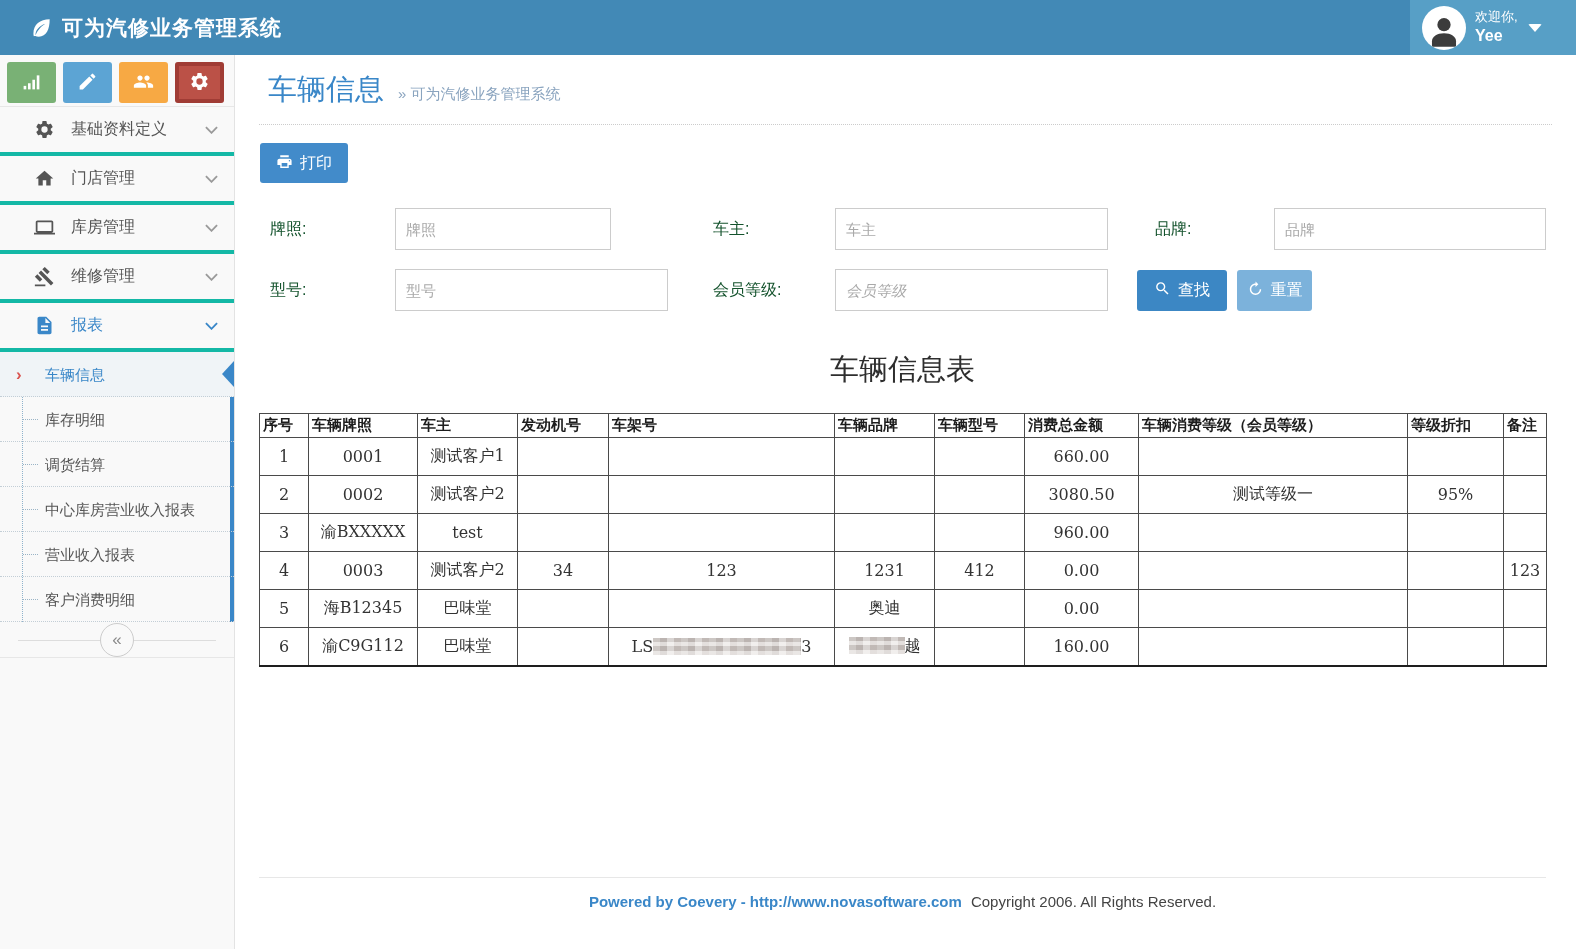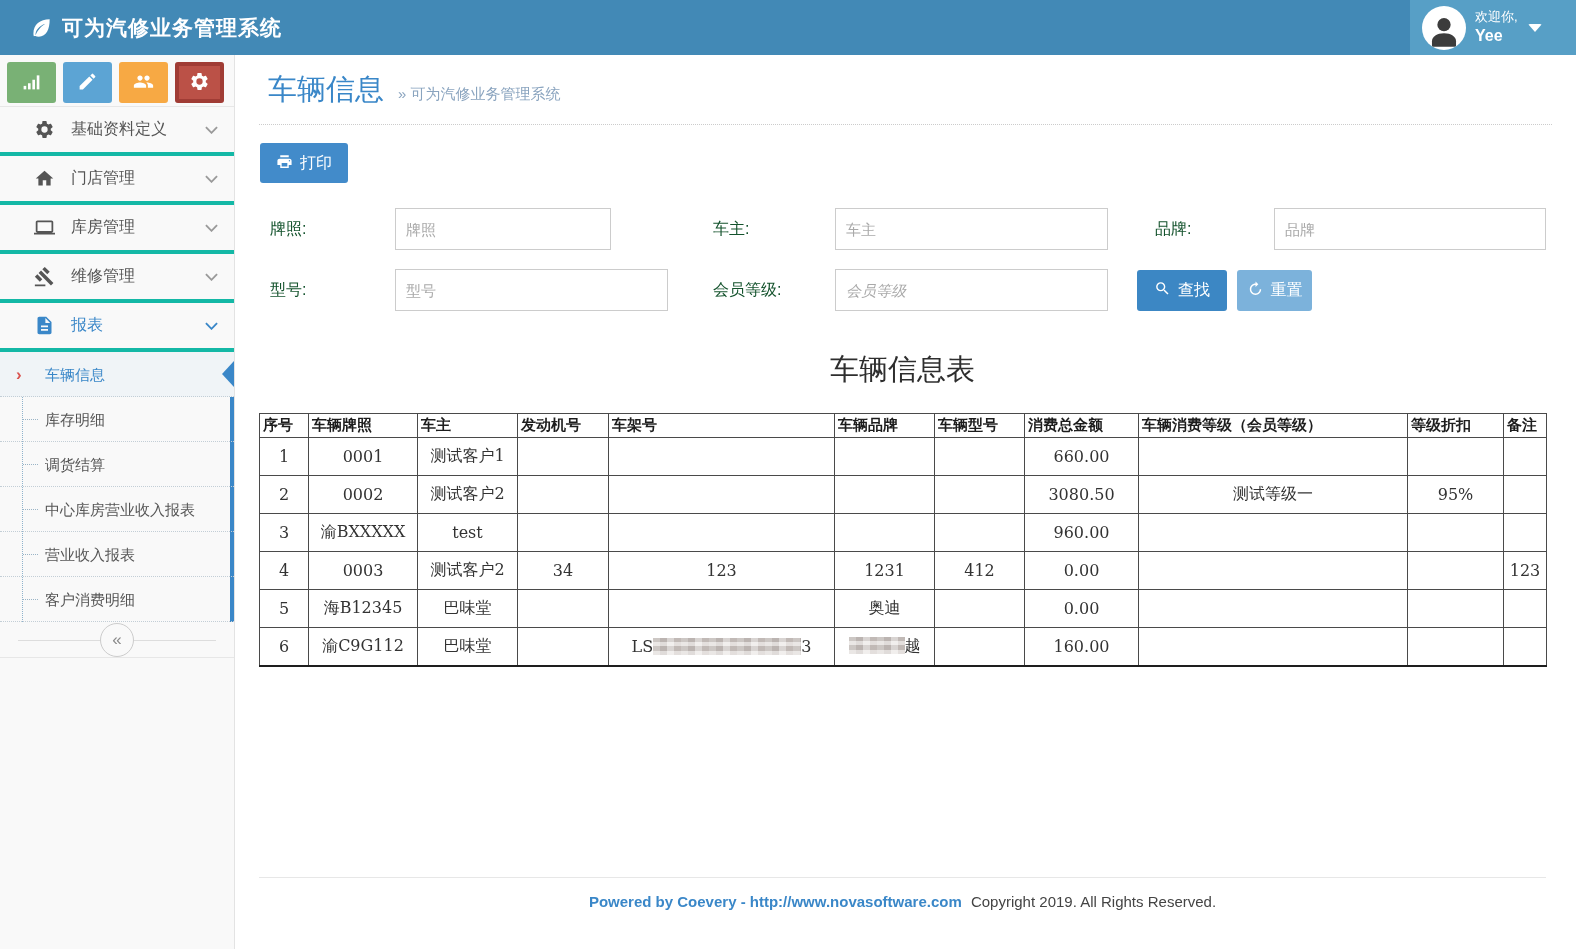--- a/index.html
+++ b/index.html
@@ -417,17 +417,17 @@
               <td></td>
               <td></td>
               <td></td>
             </tr>
           </tbody>
         </table>
 
       <div class="footer-line"></div>
       <div class="footer-text">
         <span class="f-link">Powered by Coevery - http://www.novasoftware.com</span>
-        <span class="f-copy">Copyright 2019. All Rights Reserved.</span>
+        <span class="f-copy">Copyright 2006. All Rights Reserved.</span>
       </div>
     </div>
   </main>
 </div>
 
 </body></html>

